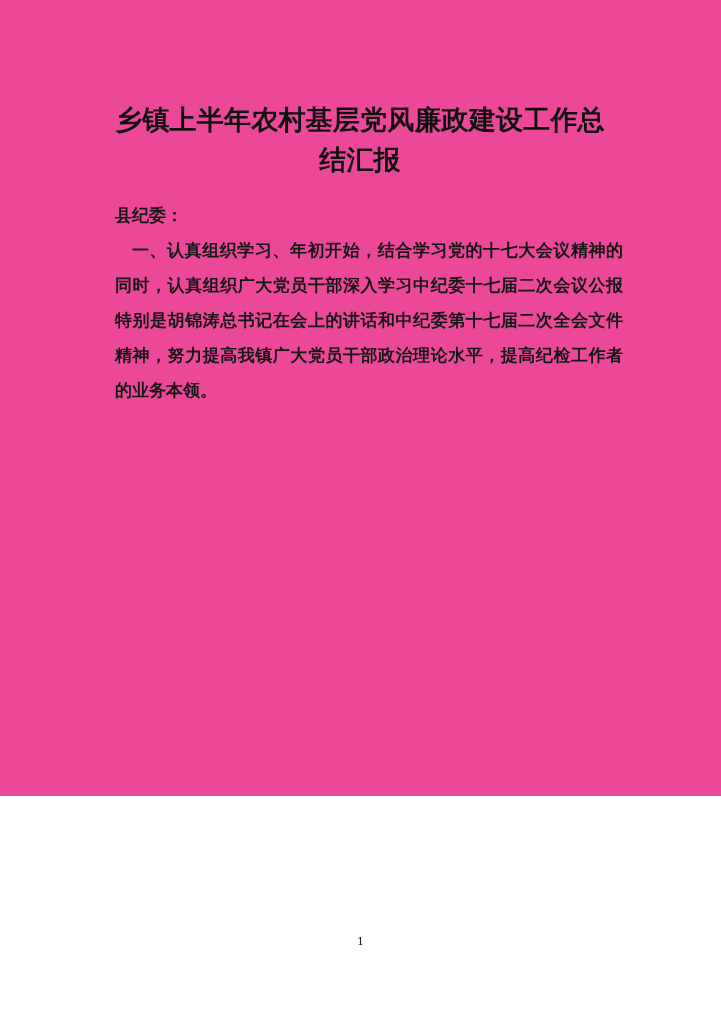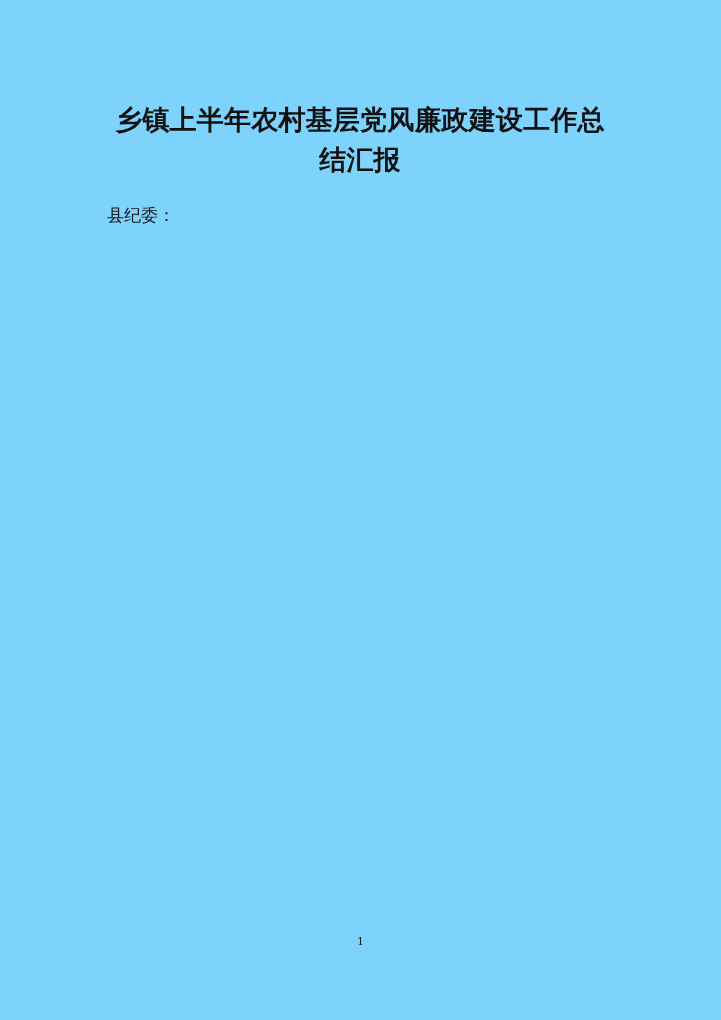--- a/index.html
+++ b/index.html
@@ -13,22 +13,22 @@
     height: 1020px;
     overflow: hidden;
     font-family: "DejaVu Serif", "Liberation Serif", serif;
     color: #000000;
     -webkit-font-smoothing: antialiased;
   }
 
   .page {
     position: relative;
     width: 721px;
-    height: 1020px;
-    background: #7dd3fc;
+    height: 796px;
+    background: #ec4899;
     box-sizing: border-box;
   }
 
   
   .doc-title {
     position: absolute;
     left: 106px;
     top: 82px;
     width: 508px;
     text-align: center;
@@ -36,23 +36,24 @@
     font-weight: 700;
     font-size: 27px;
     line-height: 40px;
     letter-spacing: 0.2px;
     color: #111111;
   }
 
   
   .doc-body {
     position: absolute;
-    left: 107px;
+    left: 115px;
     top: 198px;
     width: 508px;
+    font-weight: bold;
   }
 
   .para {
     font-family: "DejaVu Serif", "Liberation Serif", serif;
     font-size: 17px;
     line-height: 35px;
     color: #161616;
     text-align: justify;
     text-justify: inter-character;
     margin: 0;
@@ -91,20 +92,21 @@
   <h1 class="doc-title">
     <span>乡镇上半年农村基层党风廉政建设工作总</span><br>
     <span>结汇报</span>
   </h1>
 
   <div class="doc-body">
 
     <p class="para flush">县纪委：</p>
 
 
+    <p class="para indent">一、认真组织学习、年初开始，结合学习党的十七大会议精神的同时，认真组织广大党员干部深入学习中纪委十七届二次会议公报特别是胡锦涛总书记在会上的讲话和中纪委第十七届二次全会文件精神，努力提高我镇广大党员干部政治理论水平，提高纪检工作者的业务本领。</p>
 
 
 
   </div>
 
   <div class="page-footer">
     <span class="page-number">1</span>
   </div>
 
 </div>

